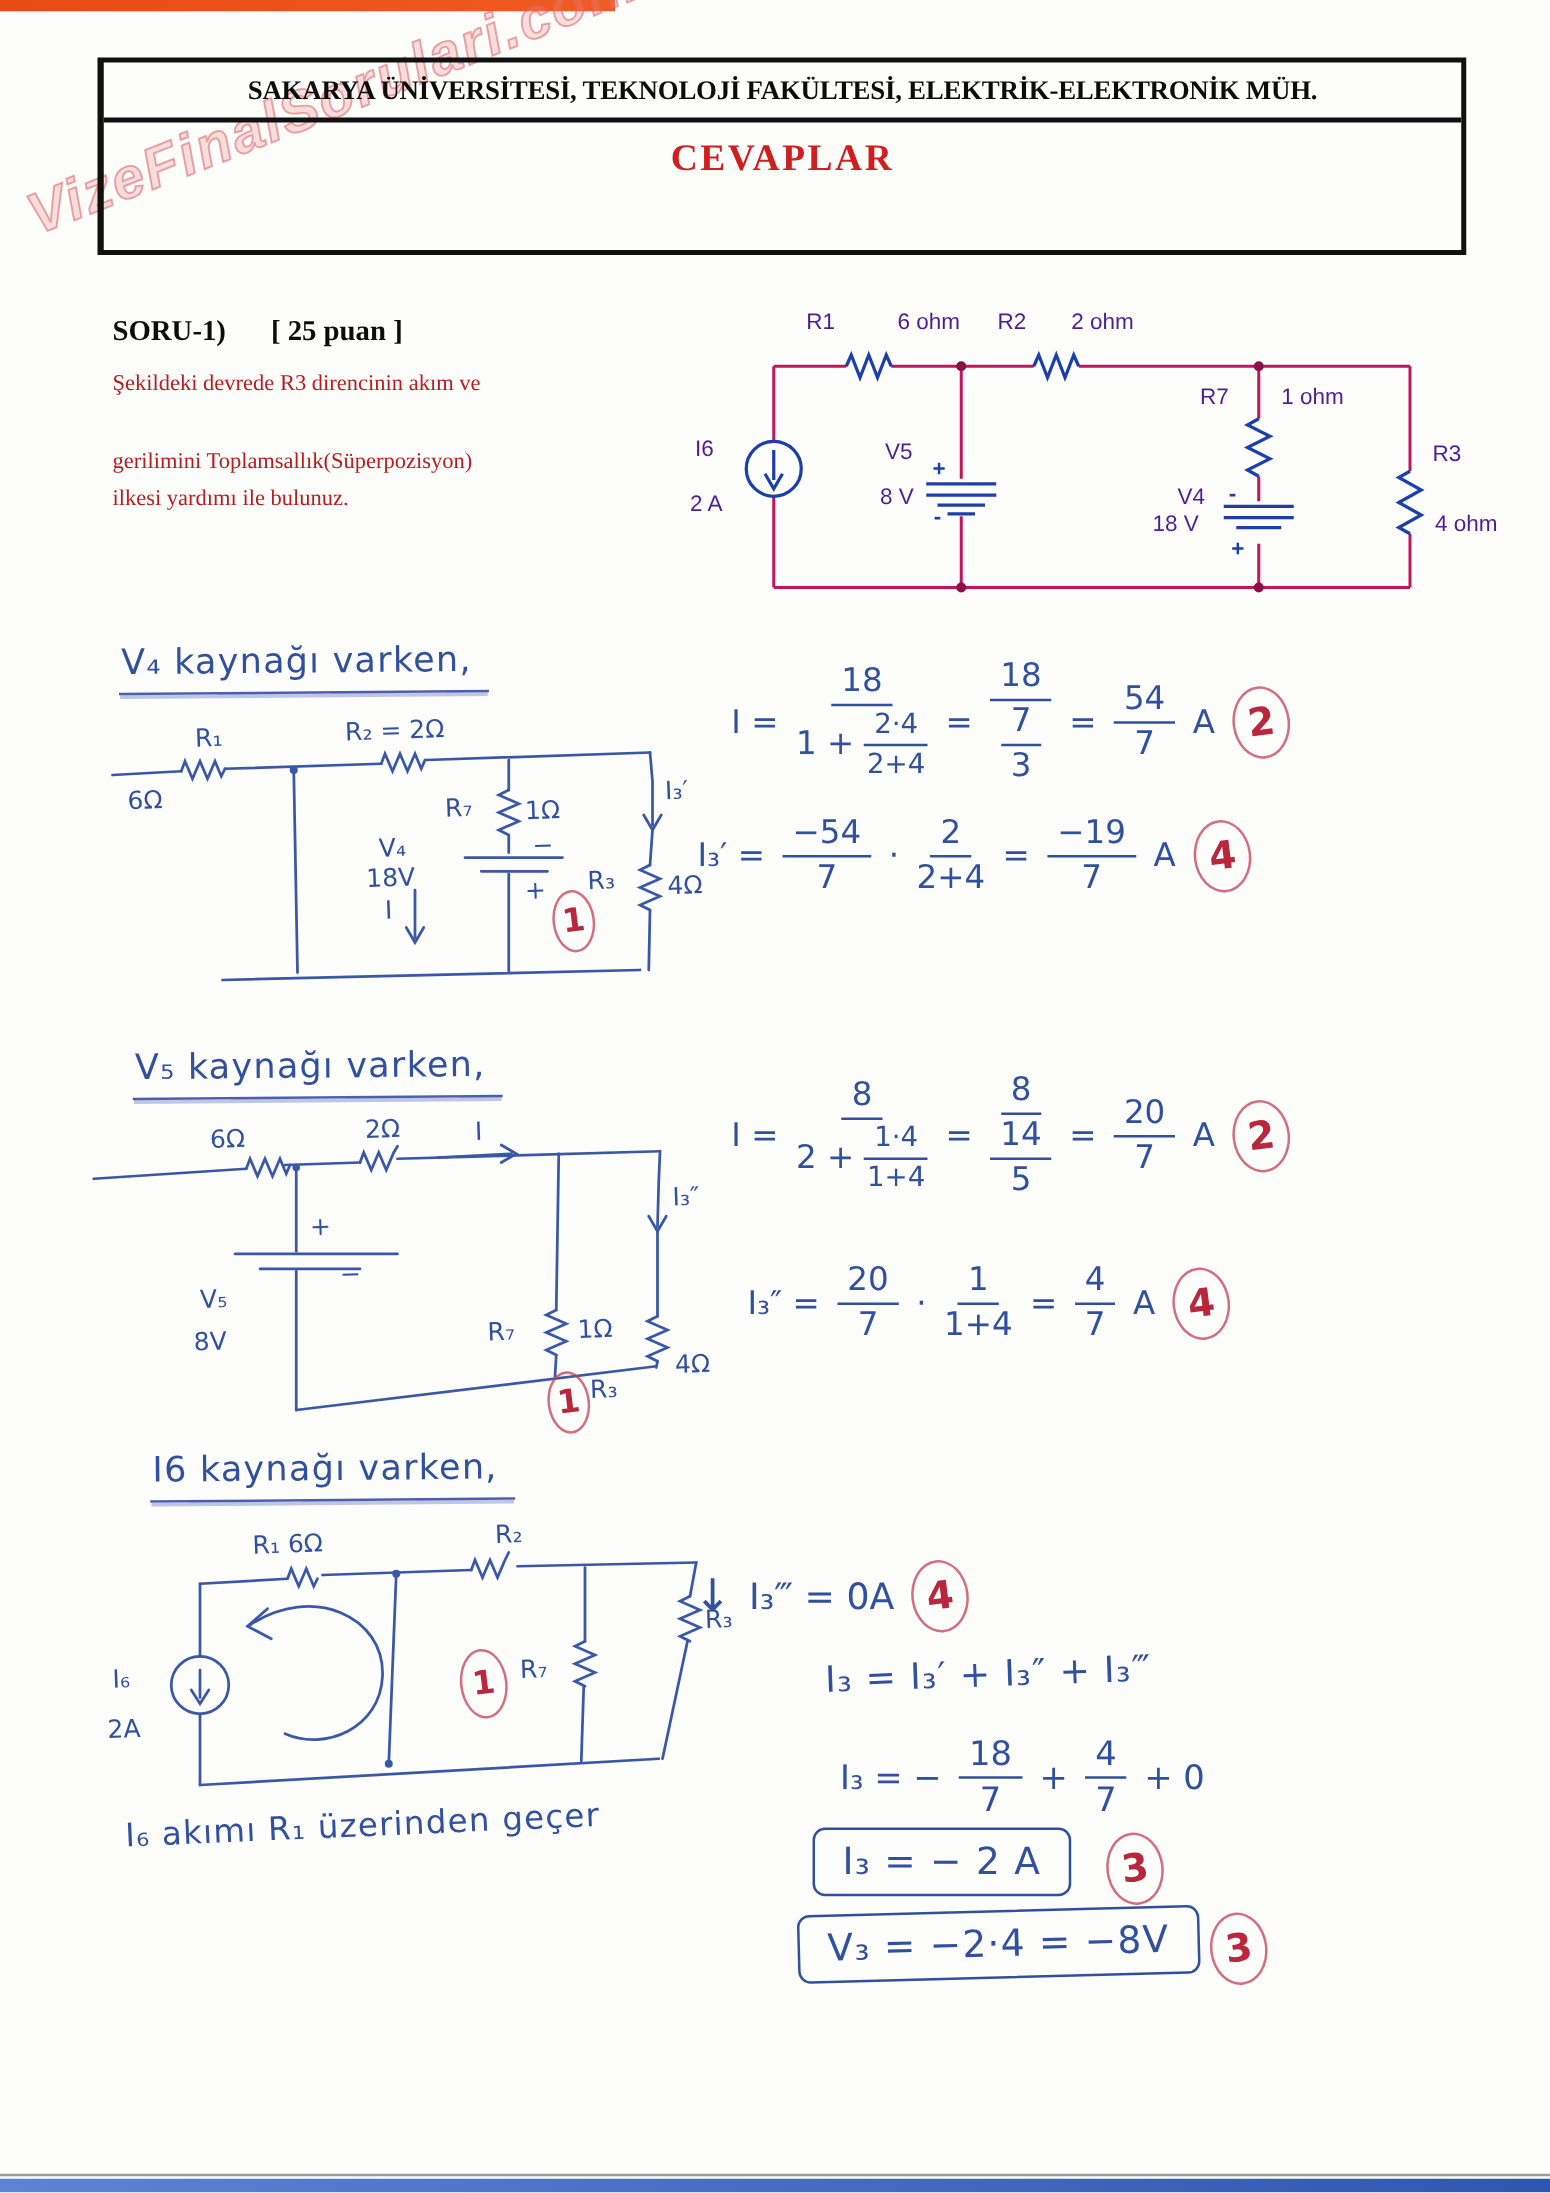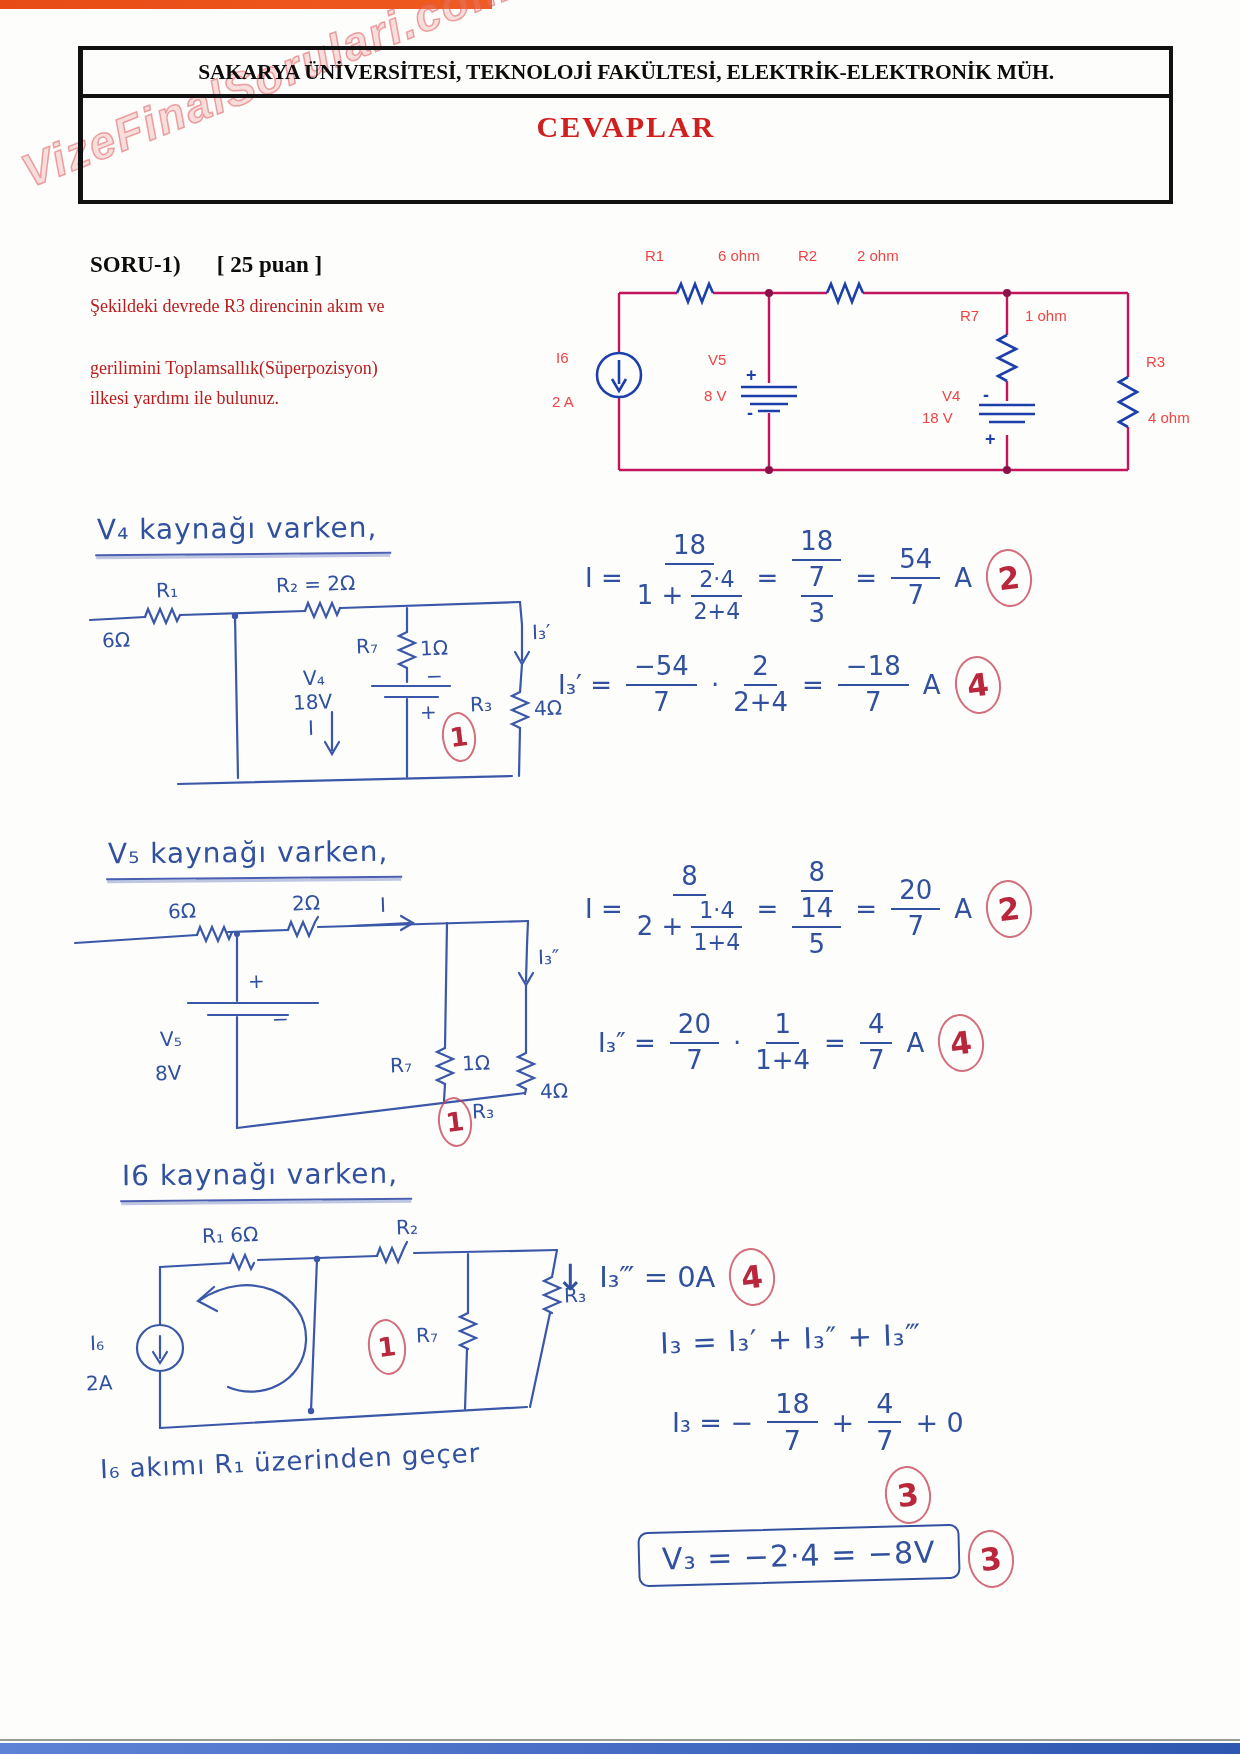--- a/index.html
+++ b/index.html
@@ -26,21 +26,21 @@
   .hrow2 .it{font-style:italic;}
   .hrow3{display:block;height:54px;line-height:58px;text-align:center;font-weight:bold;font-size:30px;
          letter-spacing:2px;color:#d01f1f;}
 
   
   .q-title{left:90px;top:252px;font-size:23px;font-weight:bold;color:#0c0c0c;text-align:center;}
   .q-title .pts{margin-left:36px;}
   .q-line{font-size:18px;color:#b91c1c;left:90px;}
 
   
-  .circuit-label{position:absolute;font-family:"Liberation Sans",sans-serif;font-size:15px;color:#ef4444;white-space:nowrap;}
+  .circuit-label{position:absolute;font-family:"Liberation Sans",sans-serif;font-size:18px;color:#4c1d95;white-space:nowrap;}
   .circuit-sign{position:absolute;font-family:"Liberation Sans",sans-serif;font-size:18px;font-weight:bold;color:#1c3faa;}
 
   
   .hw{font-family:"DejaVu Sans",sans-serif;color:#31519e;}
   .hwtitle{position:absolute;font-size:28px;letter-spacing:1px;border-bottom:2.6px solid #4b5fb0;
            padding:0 14px 8px 2px;box-shadow:0 4px 0 -1px rgba(75,95,176,.35);transform:rotate(-0.5deg);white-space:nowrap;}
   .sk-label{position:absolute;font-size:20px;white-space:nowrap;transform:rotate(-2deg);}
   .note{position:absolute;font-size:26px;letter-spacing:1px;transform:rotate(-2.5deg);white-space:nowrap;}
 
   .eq{position:absolute;display:flex;align-items:center;gap:14px;font-size:26px;white-space:nowrap;}
@@ -204,21 +204,21 @@
       <span class="num">−54</span>
       <span class="den">7</span>
     </span>
     <span>·</span>
     <span class="frac">
       <span class="num">2</span>
       <span class="den">2+4</span>
     </span>
     <span>=</span>
     <span class="frac">
-      <span class="num">−18</span>
+      <span class="num">−19</span>
       <span class="den">7</span>
     </span>
     <span>A</span>
     <span class="score">4</span>
   </div>
 
   <div class="abs hw hwtitle" style="left:106px;top:836px;">V₅  kaynağı varken,</div>
 
   <div class="abs" style="left:60px;top:885px;width:540px;height:260px;">
     <svg width="540" height="260" viewBox="0 0 540 260">
@@ -359,20 +359,21 @@
       <span class="den">7</span>
     </span>
     <span>+</span>
     <span class="frac">
       <span class="num">4</span>
       <span class="den">7</span>
     </span>
     <span>+ 0</span>
   </div>
 
+  <div class="abs hw ansbox" style="left:650px;top:1462px;">I₃ = − 2 A</div>
   <span class="score score-abs" style="left:885px;top:1466px;">3</span>
 
   <div class="abs hw ansbox" style="left:638px;top:1528px;transform:rotate(-1.5deg);">V₃ = −2·4 = −8V</div>
   <span class="score score-abs" style="left:968px;top:1530px;">3</span>
 
   <div class="abs scanline"></div>
   <div class="abs strip-bottom"></div>
 </div>
 
 </body></html>

